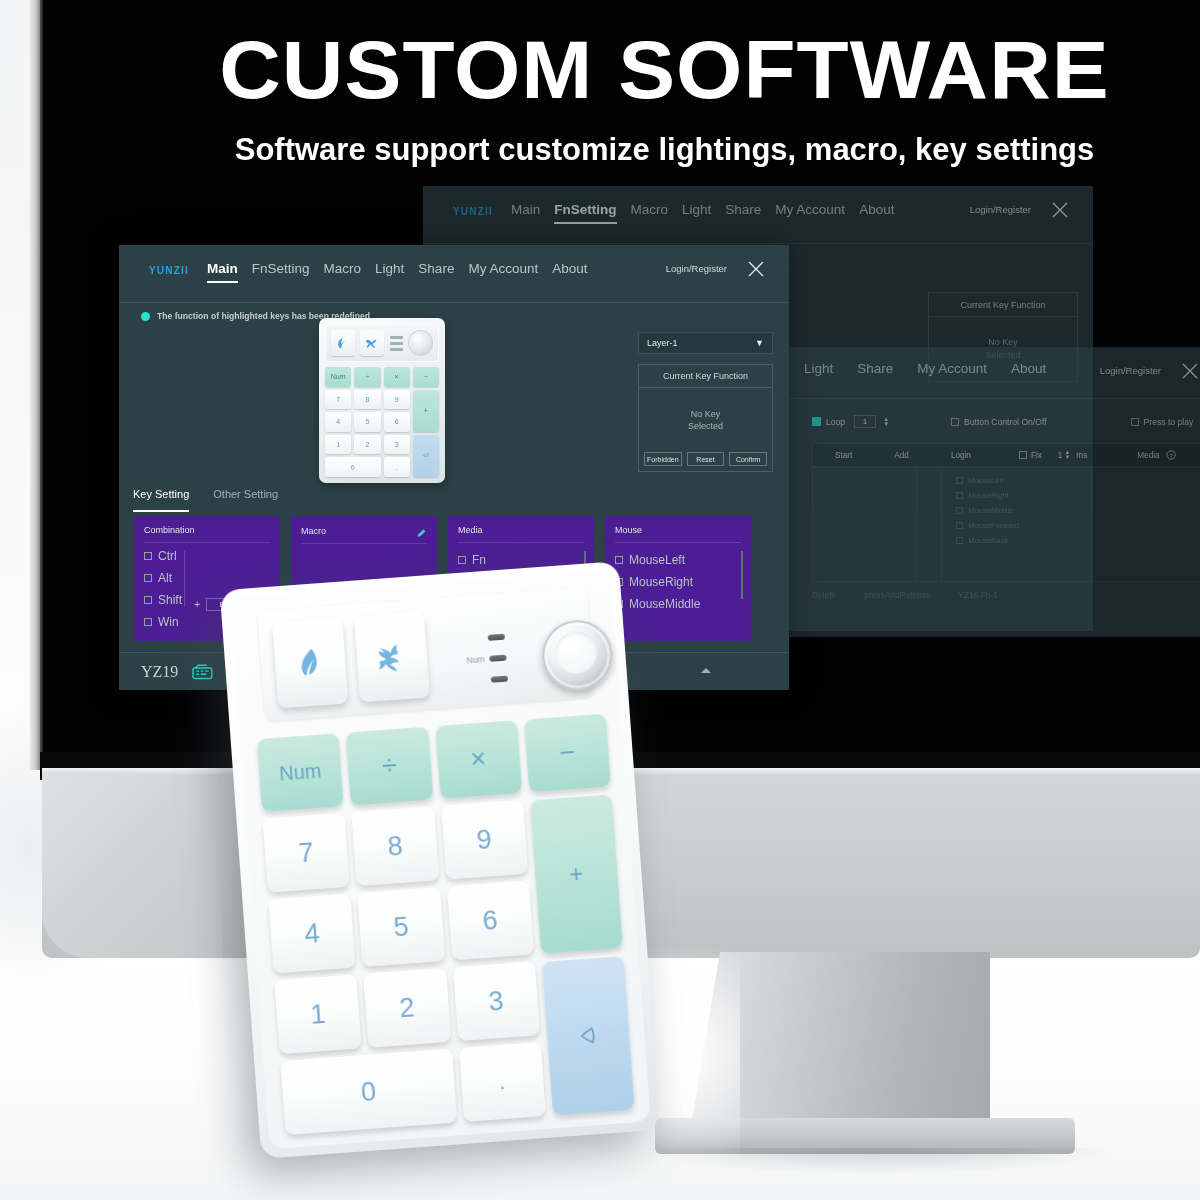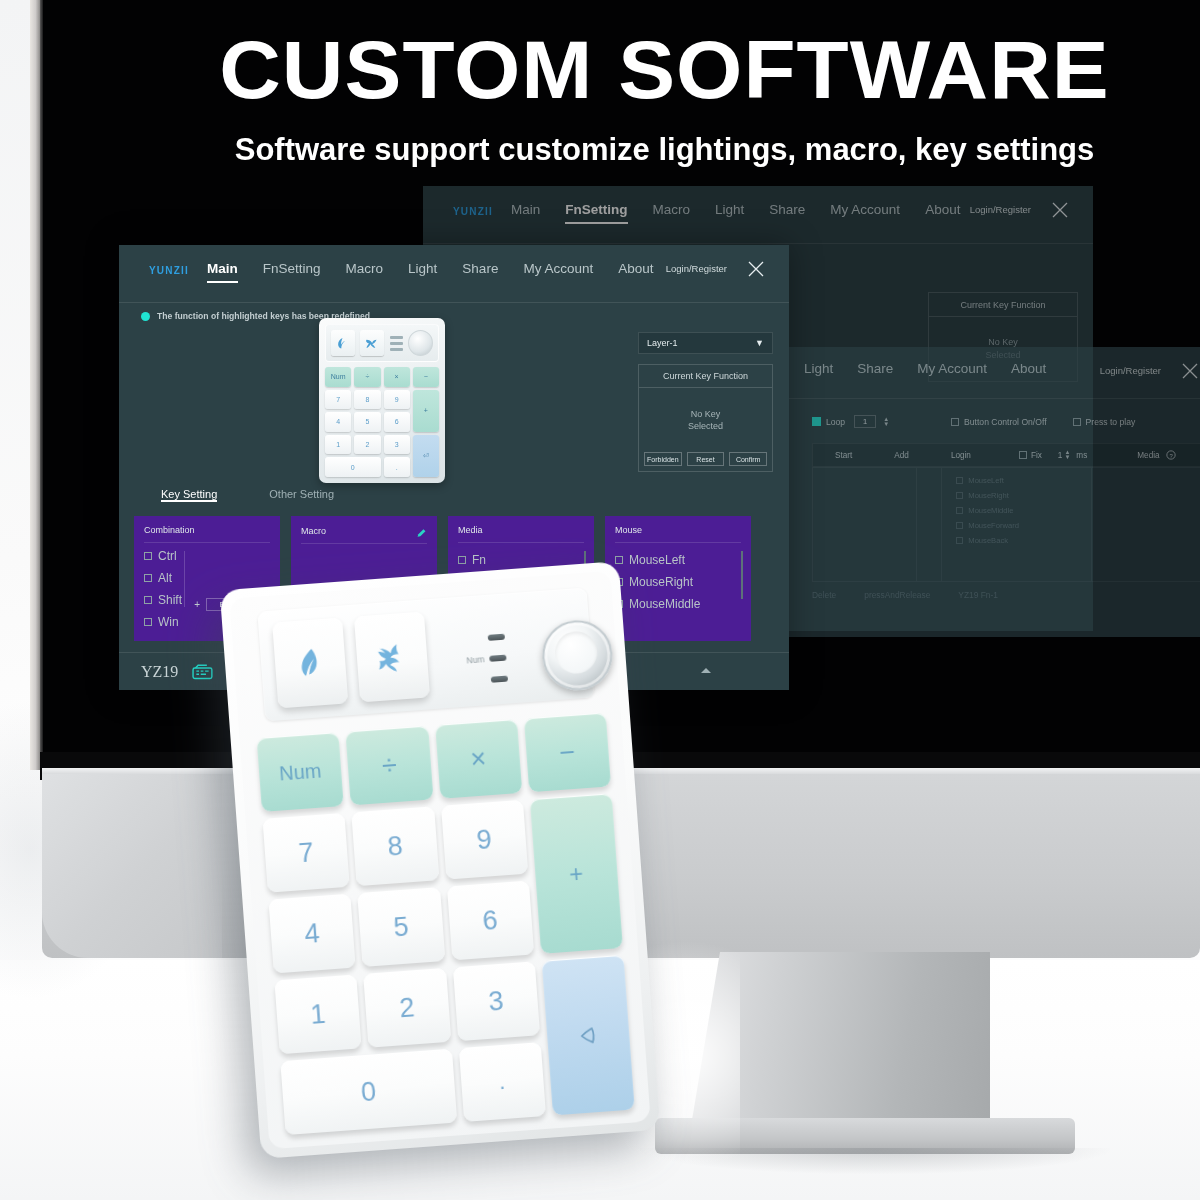--- a/index.html
+++ b/index.html
@@ -118,21 +118,21 @@
     position:relative;
     height:58px;
     border-bottom:1px solid rgba(255,255,255,.10);
   }
   .brand {
     position:absolute; left:30px; top:20px;
     font-size:10px; font-weight:bold; letter-spacing:1.2px; color:#2f9fe0;
   }
   .nav {
     position:absolute; left:88px; top:16px;
-    display:flex; gap:25px; align-items:center;
+    display:flex; gap:14px; align-items:center;
   }
   .nav-item {
     font-size:13.5px; color:#b9c6c9; position:relative; padding-bottom:7px; white-space:nowrap;
   }
   .nav-item.active { color:#ffffff; font-weight:bold; }
   .nav-item.active::after{
     content:""; position:absolute; left:0; right:0; bottom:0; height:2.5px; background:#ffffff;
   }
   .login {
     position:absolute; right:62px; top:18px; font-size:9.5px; color:#d2dcde;
@@ -216,21 +216,21 @@
   }
   .ckf-btn{
     flex:1; height:14px; border:1px solid rgba(255,255,255,.28);
     font-size:7px; color:#dbe4e6; display:flex; align-items:center; justify-content:center;
   }
 
   
   .sub-tabs{
     position:absolute; left:90px; top:488px; display:flex; gap:24px; align-items:flex-end;
   }
-  .sub-tab{ font-size:11px; color:#9fb0b4; position:relative; padding-bottom:2px;margin-left:28px; }
+  .sub-tab{ font-size:11px; color:#9fb0b4; position:relative; padding-bottom:12px; }
   .sub-tab.active{ color:#ffffff; }
   .sub-tab.active::after{ content:""; position:absolute; left:0; right:0; bottom:0; height:2px; background:#ffffff; }
 
   
   .cards{
     position:absolute; left:91px; top:516px; display:flex; gap:11px;
   }
   .card{
     width:146px; height:125px; background:#4c1d95;
     padding:9px 10px 0 10px;
@@ -474,21 +474,21 @@
         <div class="opt">
           <span class="chk-on"></span>
           <span>Loop</span>
           <span class="spin">1</span>
           <span class="spin-arrows">▲<br>▼</span>
         </div>
         <div class="opt" style="margin-left:62px;">
           <span class="cbx"></span>
           <span>Button Control On/Off</span>
         </div>
-        <div class="opt" style="padding-left:26px;">
+        <div class="opt" style="margin-left:58px;padding-left:26px;">
           <span class="cbx"></span>
           <span>Press to play</span>
         </div>
       </div>
 
       <div class="macro-toolbar">
         <span class="mt-item" style="margin-left:22px;">Start</span>
         <span class="mt-item" style="margin-left:42px;">Add</span>
         <span class="mt-item" style="margin-left:42px;">Login</span>
         <span class="mt-item" style="margin-left:48px;">

